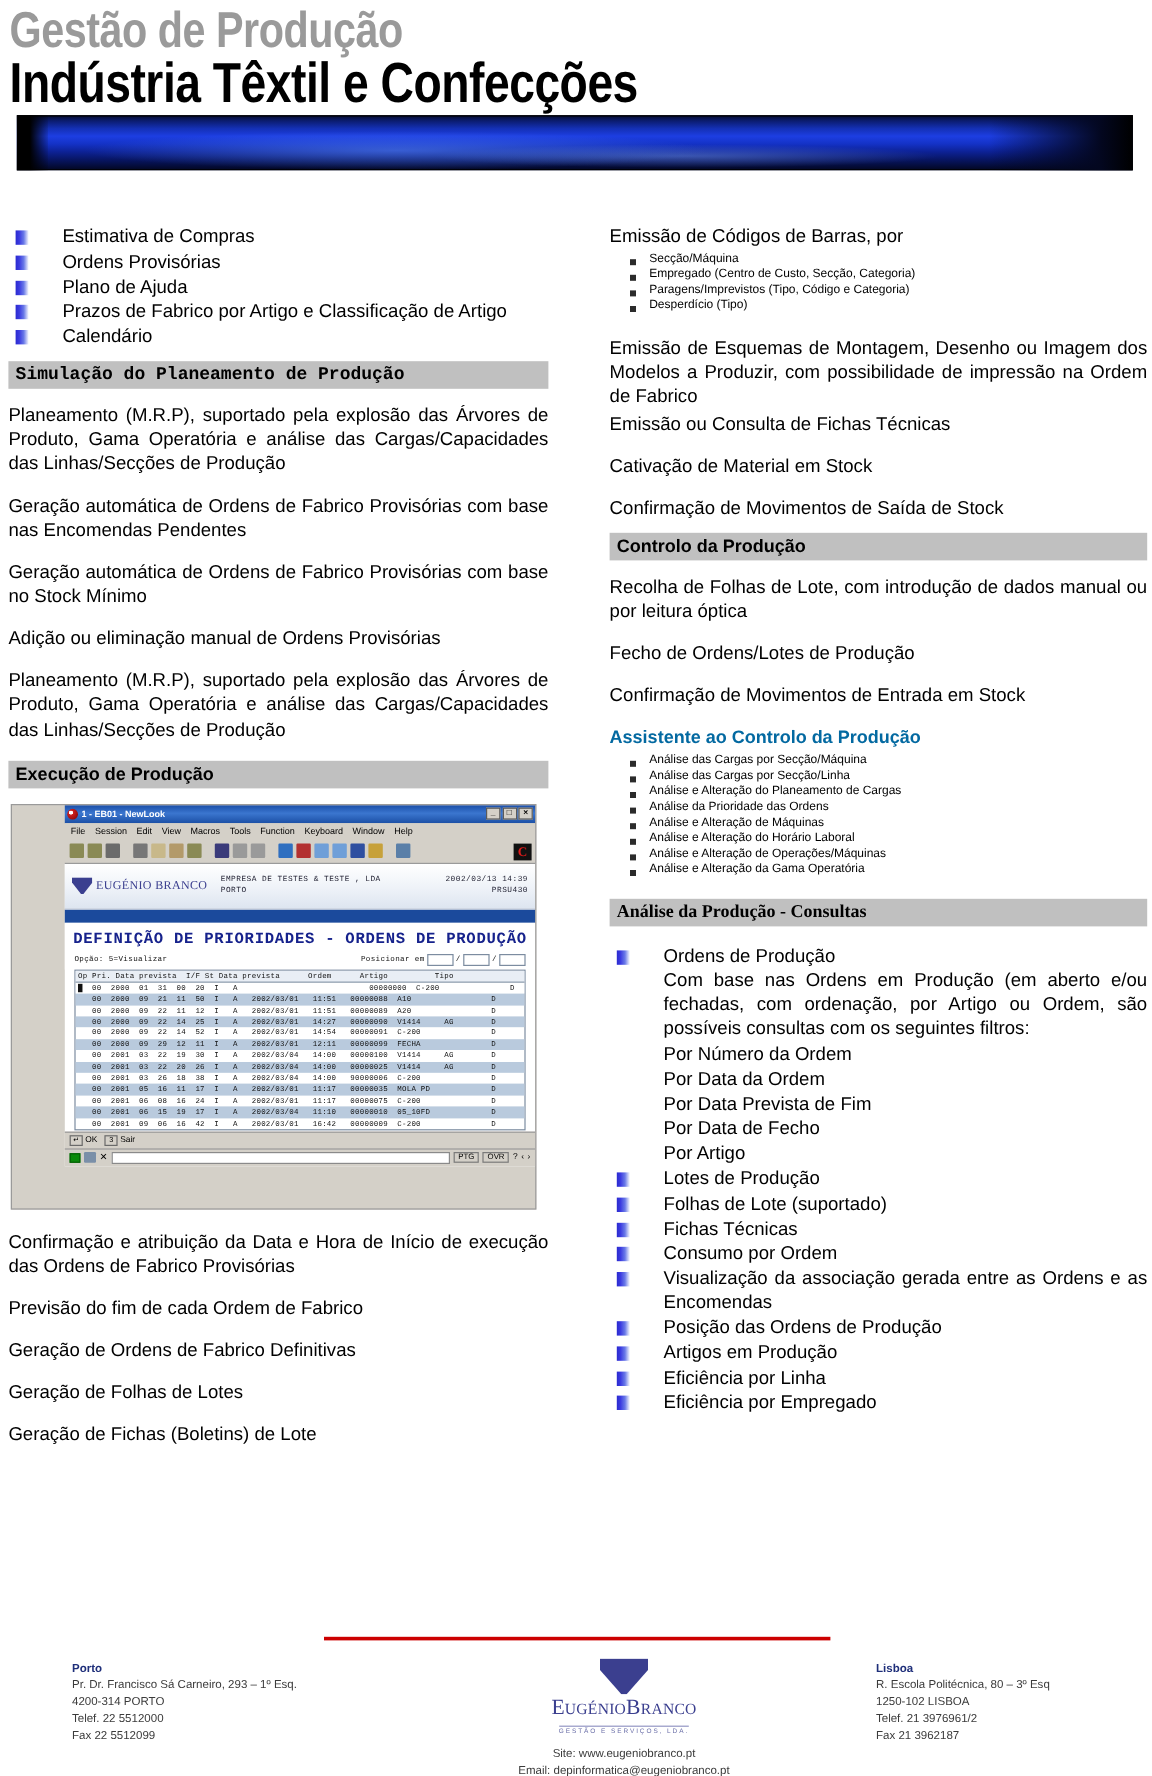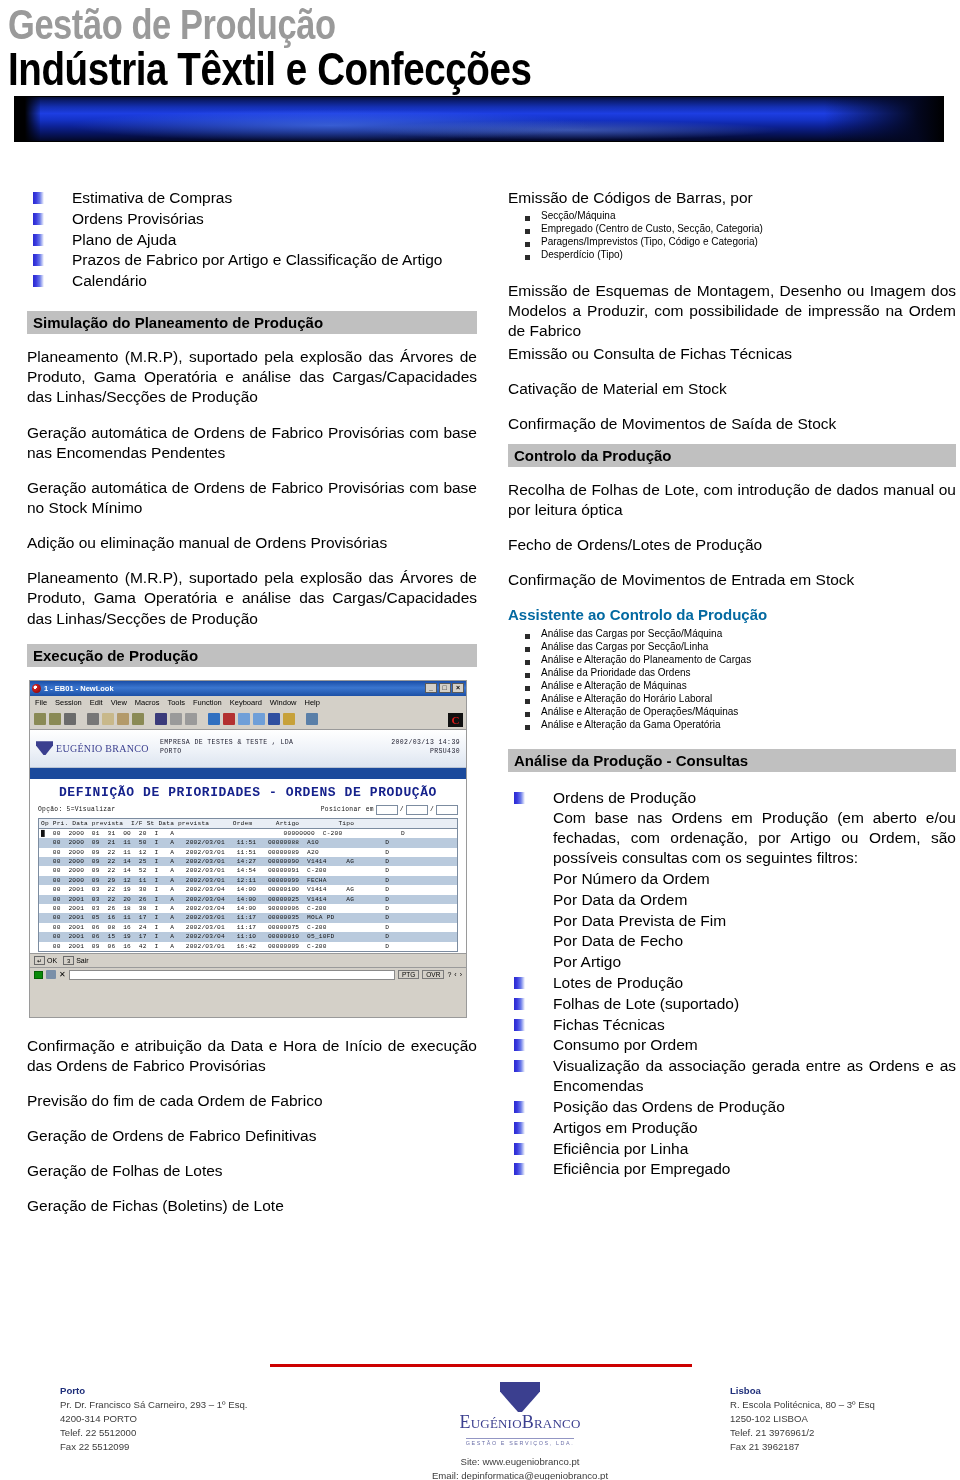--- a/index.html
+++ b/index.html
@@ -45,21 +45,21 @@
     background:linear-gradient(90deg,#000 0%, #000 42%, rgba(0,0,0,0.1) 100%);
   }
   .banner::after {
     content:""; position:absolute; right:0; top:0; bottom:0; width:120px;
     background:linear-gradient(90deg, rgba(0,0,0,0) 0%, #03071f 78%, #000 100%);
   }
 
   
   .cols { position:absolute; top:188px; left:0; width:960px; }
   .col { position:absolute; top:0; }
-  .col-left  { left:27px;  width:450px; }
+  .col-left  { left:7px;  width:450px; }
   .col-right { left:508px; width:448px; }
 
   .para {
     font-size:15.5px;
     line-height:1.30;
     text-align:justify;
     margin:0 0 15px 0;
   }
   .nojust { text-align:left; }
 
@@ -111,20 +111,21 @@
 
   
   .shot {
     width:438px; height:338px;
     margin:6px 0 18px 2px;
     border:1px solid #9a9a9a;
     background:#d4d0c8;
     font-family:"Liberation Mono","DejaVu Sans Mono", monospace;
     position:relative;
     overflow:hidden;
+    padding-left:44px;
   }
   .shot-title {
     height:15px;
     background:linear-gradient(180deg,#1a4ea8 0%, #3b76cf 45%, #1c50a6 100%);
     color:#fff; font-size:7.5px; font-weight:bold;
     display:flex; align-items:center; padding:0 2px;
     font-family:"Liberation Sans", sans-serif;
   }
   .shot-title .tdot {
     width:9px;height:9px;border-radius:50%;
@@ -241,21 +242,21 @@
   <div class="col col-left">
 
     <ul class="blist">
       <li>Estimativa de Compras</li>
       <li>Ordens Provisórias</li>
       <li>Plano de Ajuda</li>
       <li>Prazos de Fabrico por Artigo e Classificação de Artigo</li>
       <li>Calendário</li>
     </ul>
 
-    <div class="secbar" style="margin-top:20px;">Simulação do Planeamento de Produção</div>
+    <div class="secbar" style="margin-top:10px;font-family:Liberation Mono, monospace;">Simulação do Planeamento de Produção</div>
 
     <p class="para">Planeamento (M.R.P), suportado pela explosão das Árvores de Produto, Gama Operatória e análise das Cargas/Capacidades das Linhas/Secções de Produção</p>
     <p class="para">Geração automática de Ordens de Fabrico Provisórias com base nas Encomendas Pendentes</p>
     <p class="para">Geração automática de Ordens de Fabrico Provisórias com base no Stock Mínimo</p>
     <p class="para nojust">Adição ou eliminação manual de Ordens Provisórias</p>
     <p class="para">Planeamento (M.R.P), suportado pela explosão das Árvores de Produto, Gama Operatória e análise das Cargas/Capacidades das Linhas/Secções de Produção</p>
 
     <div class="secbar">Execução de Produção</div>
 
     <div class="shot">
@@ -411,21 +412,21 @@
       <li>Análise das Cargas por Secção/Máquina</li>
       <li>Análise das Cargas por Secção/Linha</li>
       <li>Análise e Alteração do Planeamento de Cargas</li>
       <li>Análise da Prioridade das Ordens</li>
       <li>Análise e Alteração de Máquinas</li>
       <li>Análise e Alteração do Horário Laboral</li>
       <li>Análise e Alteração de Operações/Máquinas</li>
       <li>Análise e Alteração da Gama Operatória</li>
     </ul>
 
-    <div class="secbar" style="margin-bottom:16px;">Análise da Produção - Consultas</div>
+    <div class="secbar" style="margin-bottom:16px;font-family:Liberation Serif, serif;">Análise da Produção - Consultas</div>
 
     <ul class="blist">
       <li>Ordens de Produção</li>
       <li class="nobullet">Com base nas Ordens em Produção (em aberto e/ou fechadas, com ordenação, por Artigo ou Ordem, são possíveis consultas com os seguintes filtros:</li>
       <li class="nobullet">Por Número da Ordem</li>
       <li class="nobullet">Por Data da Ordem</li>
       <li class="nobullet">Por Data Prevista de Fim</li>
       <li class="nobullet">Por Data de Fecho</li>
       <li class="nobullet">Por Artigo</li>
       <li>Lotes de Produção</li>

